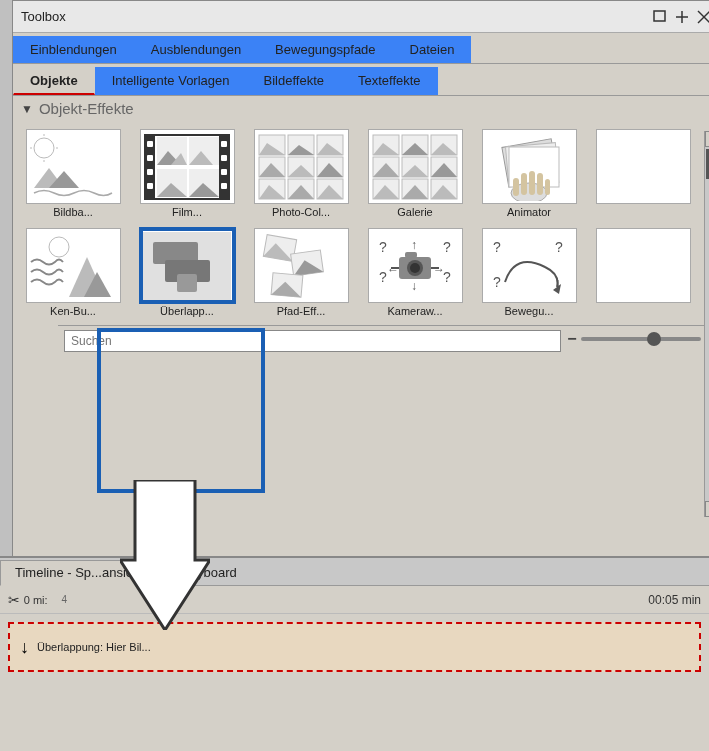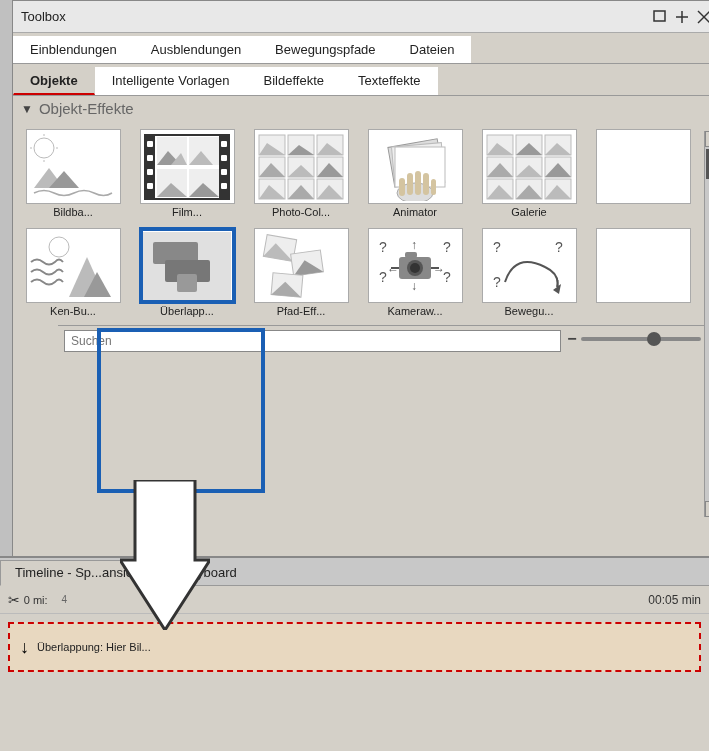--- a/index.html
+++ b/index.html
@@ -61,21 +61,21 @@
       background: #d4d0c8;
       border-bottom: 1px solid #999;
       padding-top: 3px;
     }
 
     .tab {
       padding: 5px 16px;
       cursor: pointer;
       font-size: 13px;
       color: #222;
-      background: #ffffff;
+      background: #3b82f6;
       border: 1px solid transparent;
       position: relative;
     }
 
     .tab.active {
       background: #d4d0c8;
       border-bottom: 2px solid #cc0000;
       font-weight: normal;
     }
 
@@ -488,41 +488,20 @@
           </svg>
         </div>
         <span class="effect-label">Photo-Col...</span>
       </div>
 
       <div class="effect-item">
         <div class="effect-thumb">
           <svg viewBox="0 0 88 68" class="thumb-svg">
             <rect width="88" height="68" fill="#fff"></rect>
 
-            <rect x="20" y="10" width="50" height="40" fill="#ddd" stroke="#999" stroke-width="1" transform="rotate(-10,44,30)"></rect>
-            <rect x="22" y="12" width="50" height="40" fill="#eee" stroke="#bbb" stroke-width="1" transform="rotate(-5,44,30)"></rect>
-            <rect x="24" y="14" width="50" height="40" fill="#fff" stroke="#bbb" stroke-width="1"></rect>
-
-            <ellipse cx="44" cy="60" rx="18" ry="10" fill="#ddd" stroke="#aaa" stroke-width="1"></ellipse>
-
-            <rect x="28" y="45" width="6" height="18" rx="3" fill="#d4c4a0"></rect>
-            <rect x="36" y="40" width="6" height="22" rx="3" fill="#d4c4a0"></rect>
-            <rect x="44" y="38" width="6" height="24" rx="3" fill="#d4c4a0"></rect>
-            <rect x="52" y="40" width="6" height="22" rx="3" fill="#d4c4a0"></rect>
-            <rect x="60" y="46" width="5" height="16" rx="2.5" fill="#d4c4a0"></rect>
-          </svg>
-        </div>
-        <span class="effect-label">Animator</span>
-      </div>
-
-      <div class="effect-item">
-        <div class="effect-thumb">
-          <svg viewBox="0 0 88 68" class="thumb-svg">
-            <rect width="88" height="68" fill="#fff"></rect>
-
             <rect x="2" y="2" width="26" height="20" fill="#eee" stroke="#bbb" stroke-width="1"></rect>
             <polygon points="2,22 12,10 28,22" fill="#bbb"></polygon>
             <rect x="31" y="2" width="26" height="20" fill="#eee" stroke="#bbb" stroke-width="1"></rect>
             <polygon points="31,22 44,10 57,22" fill="#999"></polygon>
             <rect x="60" y="2" width="26" height="20" fill="#eee" stroke="#bbb" stroke-width="1"></rect>
             <polygon points="60,22 72,10 86,22" fill="#bbb"></polygon>
             <rect x="2" y="24" width="26" height="20" fill="#eee" stroke="#bbb" stroke-width="1"></rect>
             <polygon points="2,44 15,30 28,44" fill="#aaa"></polygon>
             <rect x="31" y="24" width="26" height="20" fill="#eee" stroke="#bbb" stroke-width="1"></rect>
             <polygon points="31,44 44,32 57,44" fill="#bbb"></polygon>
@@ -535,20 +514,41 @@
             <rect x="60" y="46" width="26" height="20" fill="#eee" stroke="#bbb" stroke-width="1"></rect>
             <polygon points="60,66 72,52 86,66" fill="#bbb"></polygon>
           </svg>
         </div>
         <span class="effect-label">Galerie</span>
       </div>
 
       <div class="effect-item">
         <div class="effect-thumb">
           <svg viewBox="0 0 88 68" class="thumb-svg">
+            <rect width="88" height="68" fill="#fff"></rect>
+
+            <rect x="20" y="10" width="50" height="40" fill="#ddd" stroke="#999" stroke-width="1" transform="rotate(-10,44,30)"></rect>
+            <rect x="22" y="12" width="50" height="40" fill="#eee" stroke="#bbb" stroke-width="1" transform="rotate(-5,44,30)"></rect>
+            <rect x="24" y="14" width="50" height="40" fill="#fff" stroke="#bbb" stroke-width="1"></rect>
+
+            <ellipse cx="44" cy="60" rx="18" ry="10" fill="#ddd" stroke="#aaa" stroke-width="1"></ellipse>
+
+            <rect x="28" y="45" width="6" height="18" rx="3" fill="#d4c4a0"></rect>
+            <rect x="36" y="40" width="6" height="22" rx="3" fill="#d4c4a0"></rect>
+            <rect x="44" y="38" width="6" height="24" rx="3" fill="#d4c4a0"></rect>
+            <rect x="52" y="40" width="6" height="22" rx="3" fill="#d4c4a0"></rect>
+            <rect x="60" y="46" width="5" height="16" rx="2.5" fill="#d4c4a0"></rect>
+          </svg>
+        </div>
+        <span class="effect-label">Animator</span>
+      </div>
+
+      <div class="effect-item">
+        <div class="effect-thumb">
+          <svg viewBox="0 0 88 68" class="thumb-svg">
               <rect width="88" height="68" fill="#fff"></rect>
             </svg>
         </div>
         <span class="effect-label"></span>
       </div>
 
       <div class="effect-item">
         <div class="effect-thumb">
           <svg viewBox="0 0 88 68" class="thumb-svg">
             <rect width="88" height="68" fill="#fff"></rect>

